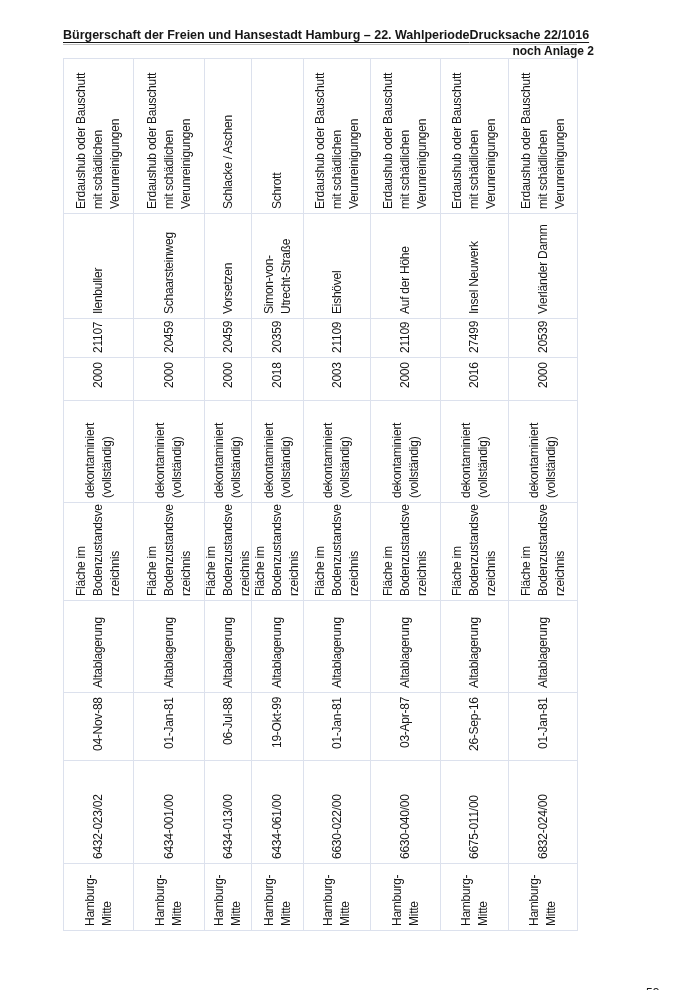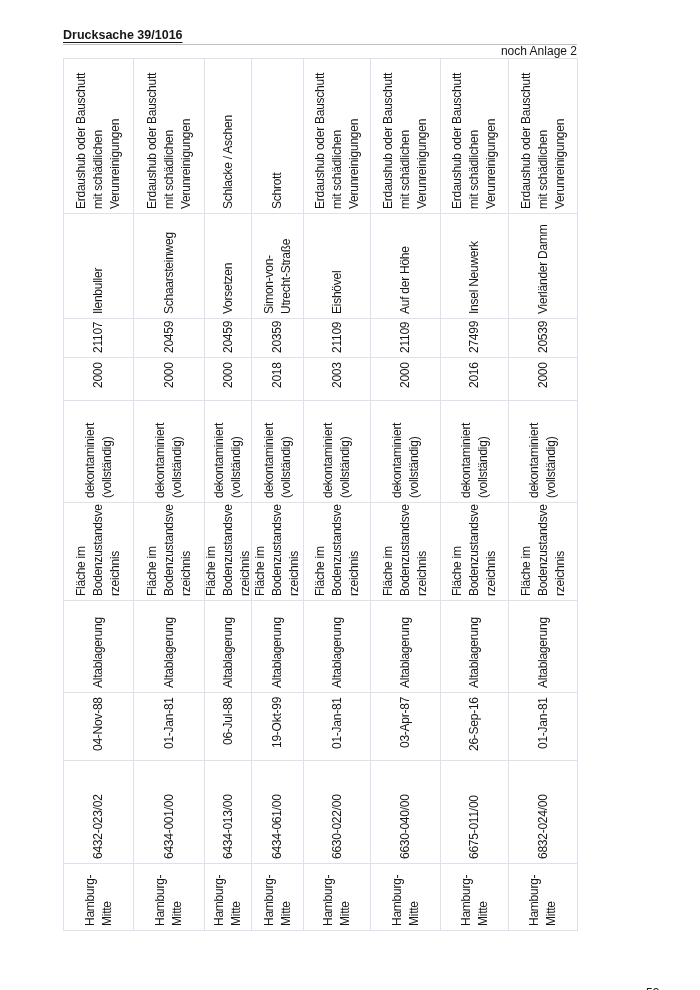--- a/index.html
+++ b/index.html
@@ -19,22 +19,22 @@
     font-weight:bold;font-size:12.5px;line-height:14px;
     border-bottom:1px solid var(--rule);padding-bottom:2px;
     white-space:nowrap;
   }
   .header span{
     text-decoration:underline;
     text-decoration-thickness:1px;
     text-underline-offset:3px;
   }
   .annex{
-    position:absolute;right:123px;top:44px;
-    font-weight:normal;font-size:12px;line-height:14px;
+    position:absolute;right:106px;top:44px;
+    font-weight:bold;font-size:12px;line-height:14px;
   }
   .grid{
     position:absolute;left:63px;top:58px;
     display:grid;
     grid-template-columns:70px 71px 47px 52px 67px 70px 68px 69px;
     grid-template-rows:155px 105px 39px 43px 102px 98px 92px 68px 103px 67px;
     border-top:1px solid var(--line);
     border-left:1px solid var(--line);
   }
   .cell{
@@ -54,21 +54,22 @@
   .cell.end .txt{text-align:end;}
   .pageno{
     position:absolute;left:646px;top:986px;
     font-size:12px;line-height:14px;
   }
 </style>
 </head>
 <body>
 
 <div class="header">
-  <span>Drucksache 39/1016</span>
+  <span>Bürgerschaft der Freien und Hansestadt Hamburg – 22. Wahlperiode</span>
+  <span>Drucksache 22/1016</span>
 </div>
 
 <div class="annex">noch Anlage 2</div>
 
 <div class="grid" id="grid">
     <div class="cell">
       <div class="txt">Erdaushub oder Bauschutt
 mit schädlichen
 Verunreinigungen</div>
     </div>

